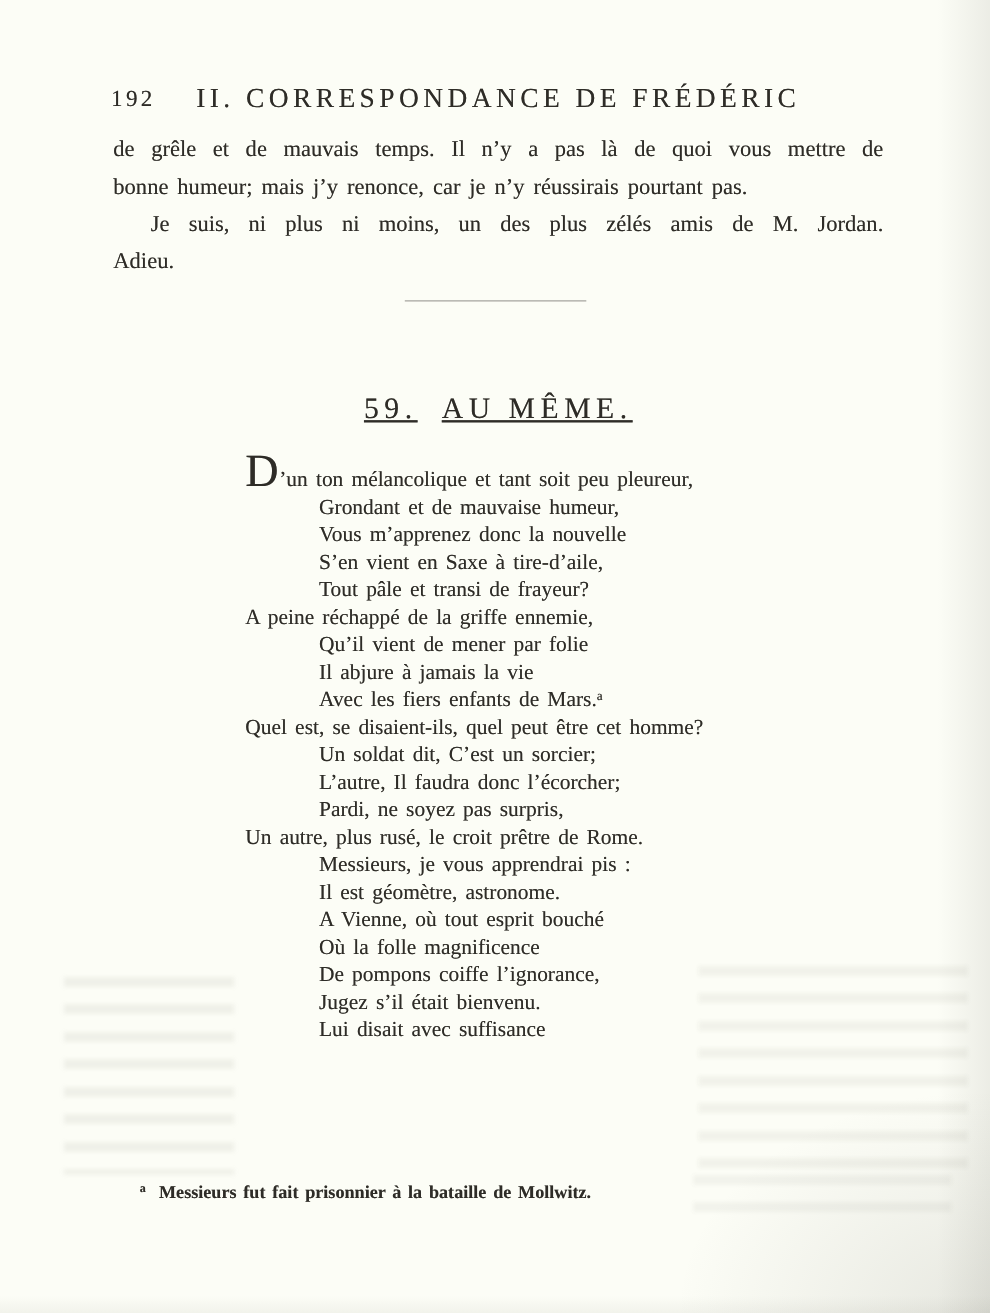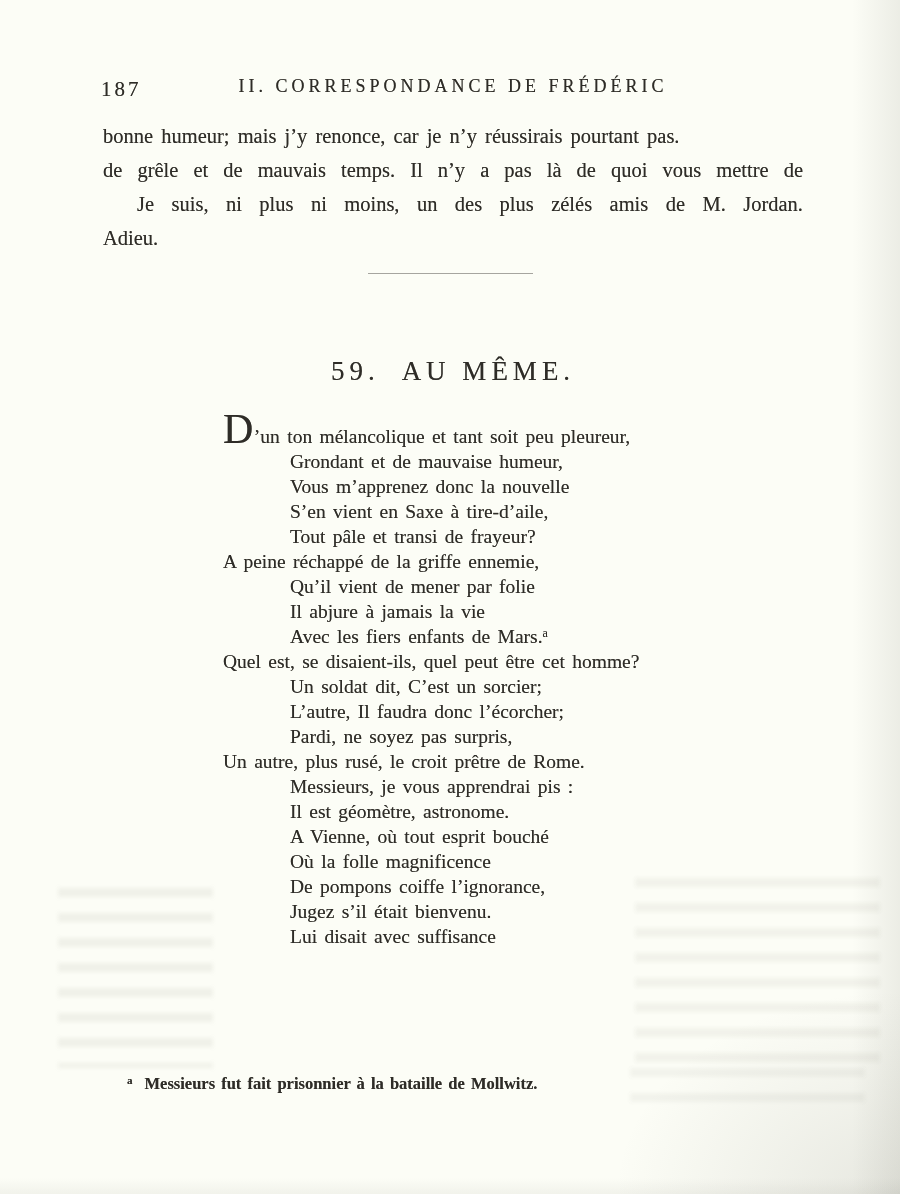--- a/index.html
+++ b/index.html
@@ -8,35 +8,35 @@
     background:#fcfdf6;
     font-family:"Liberation Serif", serif;
     color:#2e2c27;
   }
   .page{position:absolute;inset:0;}
   .ink{text-shadow:0 0 0.4px rgba(46,44,39,0.55);}
 
   
   .running-header{position:absolute;top:76px;left:103px;width:700px;height:28px;}
   .pagenum{position:absolute;left:-2px;top:1px;font-size:21px;letter-spacing:3px;}
-  .header-title{display:block;text-align:center;font-size:18px;letter-spacing:4px;white-space:nowrap;}
+  .header-title{display:block;text-align:center;font-size:25px;letter-spacing:4px;white-space:nowrap;}
 
   
   .prose{position:absolute;top:119px;left:103px;width:700px;font-size:20.5px;line-height:34px;word-spacing:3px;}
   .prose-line{min-height:34px;}
   .prose-line.fill{text-align:justify;text-align-last:justify;}
   .prose-line.first-indent{text-indent:34px;}
 
   
   .divider{position:absolute;top:273px;left:368px;width:165px;border:none;margin:0;
     border-top:1px solid rgba(95,93,88,0.55);}
 
   
   .section-heading{position:absolute;top:356px;left:103px;width:700px;margin:0;
-    text-align:center;font-size:27px;font-weight:normal;letter-spacing:5px;white-space:nowrap;}
+    text-align:center;font-size:27px;font-weight:normal;letter-spacing:5px;white-space:nowrap;text-decoration:underline;}
   .heading-gap{display:inline-block;width:22px;}
 
   
   .poem{position:absolute;top:424px;left:223px;width:600px;
     font-size:19.5px;font-weight:normal;line-height:25px;word-spacing:2.5px;}
   .poem-line{white-space:nowrap;}
   .poem-line.i1{padding-left:67px;}
   .dropcap{font-size:42px;line-height:10px;letter-spacing:0.5px;}
   .poem sup{font-size:12px;vertical-align:6px;line-height:0;}
 
@@ -59,27 +59,27 @@
     background:radial-gradient(ellipse at 100% 100%, rgba(118,118,108,0.16), rgba(0,0,0,0) 72%);}
   .edge-bottom{position:absolute;left:0;bottom:0;width:100%;height:16px;
     background:linear-gradient(to bottom, rgba(0,0,0,0), rgba(118,118,108,0.08));}
 </style>
 </head>
 <body>
 
 <div class="page">
 
   <header class="running-header ink">
-    <span class="pagenum">187</span>
+    <span class="pagenum">192</span>
     <span class="header-title">II.  CORRESPONDANCE DE FRÉDÉRIC</span>
   </header>
 
   <section class="prose ink" id="prose">
+      <div class="prose-line fill">de grêle et de mauvais temps. Il n’y a pas là de quoi vous mettre de</div>
       <div class="prose-line">bonne humeur; mais j’y renonce, car je n’y réussirais pourtant pas.</div>
-      <div class="prose-line fill">de grêle et de mauvais temps. Il n’y a pas là de quoi vous mettre de</div>
       <div class="prose-line fill first-indent">Je suis, ni plus ni moins, un des plus zélés amis de M. Jordan.</div>
       <div class="prose-line">Adieu.</div>
     </section>
 
   <hr class="divider">
 
   <h2 class="section-heading ink"><span>59.</span><span class="heading-gap"></span><span>AU MÊME.</span></h2>
 
   <section class="poem ink" id="poem">
       <div class="poem-line i0"><span class="dropcap">D</span><span>’un ton mélancolique et tant soit peu pleureur,</span></div>

